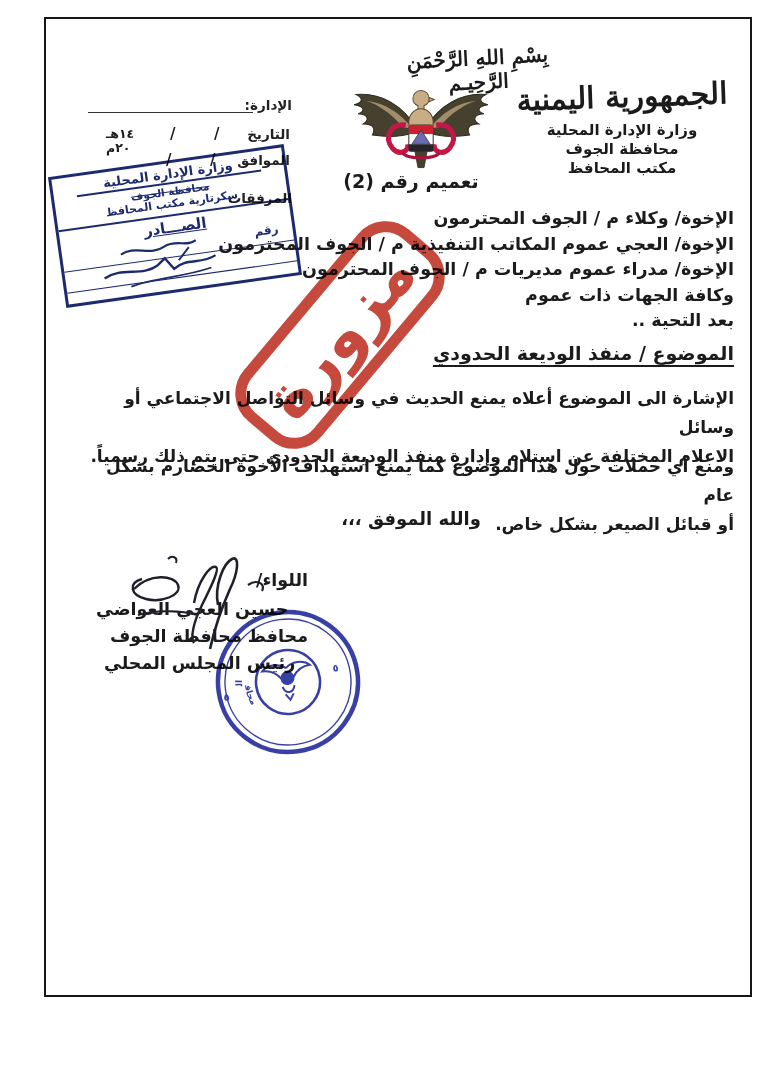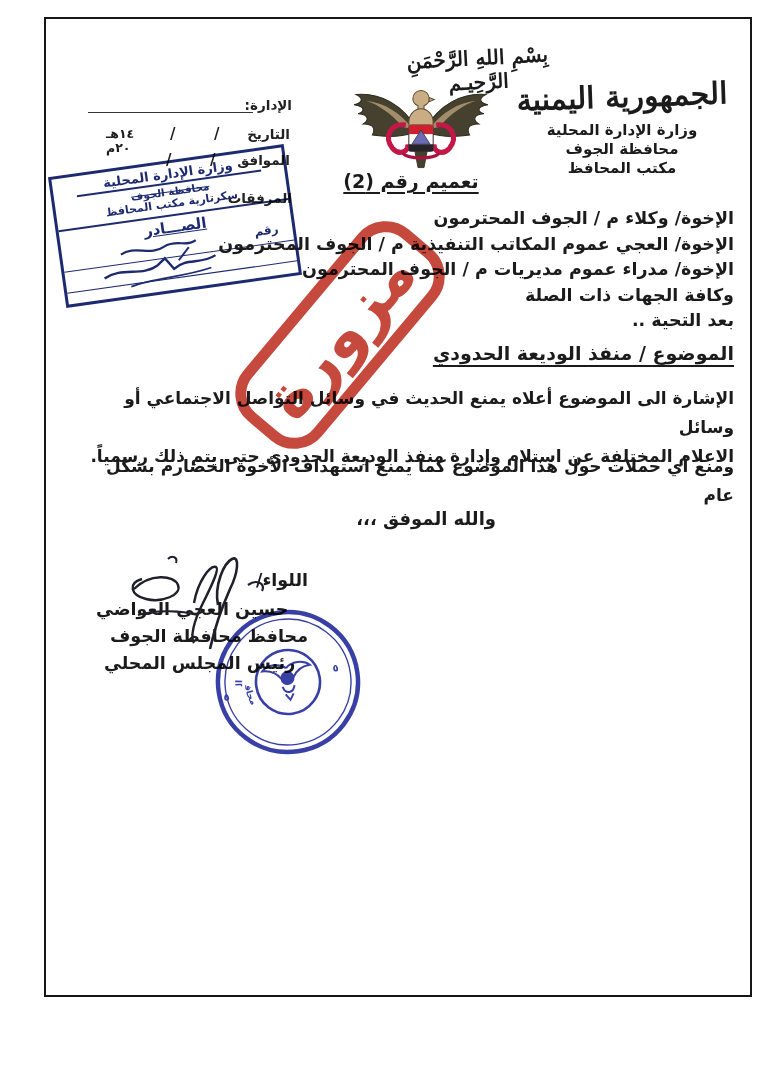--- a/index.html
+++ b/index.html
@@ -15,21 +15,21 @@
   }
   
   .bismillah{left:378px;top:46px;width:200px;text-align:center;
     font-weight:bold;font-size:20px;transform:rotate(-3deg);
     font-family:"DejaVu Serif",serif;}
   .hdr-right{top:80px;right:28px;width:256px;text-align:center;line-height:1.15;}
   .hdr-republic{font-size:30px;font-weight:bold;font-family:"DejaVu Serif",serif;
     transform:rotate(-2deg);letter-spacing:-1px;margin-bottom:6px;}
   .hdr-line{font-size:15px;font-weight:bold;line-height:19px;}
   .taameem{left:336px;top:170px;width:150px;text-align:center;
-    font-size:19px;font-weight:bold;text-decoration:underline;
+    font-size:19px;font-weight:bold;
     text-underline-offset:4px;text-decoration-thickness:2px;}
   
   .ref-label{font-size:13.5px;font-weight:bold;color:#222;}
   .ref-line{border-top:1.5px solid #333;height:0;}
   .slash{font-size:15px;font-weight:bold;}
   .ref-val{font-size:12.5px;font-weight:bold;}
   
   .stamp-box{
     left:56px;top:160px;width:238px;height:132px;
     border:3px solid #1d2a70;transform:rotate(-8deg);
@@ -44,21 +44,21 @@
   .sb-sadir{font-size:15px;font-weight:bold;text-decoration:underline;margin-top:2px;}
   .sb-row{font-size:12px;font-weight:bold;text-align:right;padding:0 14px;
     border-bottom:1.5px solid #1d2a70;height:20px;}
   
   .recipients{top:206px;right:44px;width:660px;text-align:right;
     font-size:17.5px;font-weight:bold;line-height:25.5px;}
   .subject{top:342px;right:44px;font-size:19px;font-weight:bold;
     text-decoration:underline;text-underline-offset:5px;text-decoration-thickness:2px;}
   .para{right:44px;left:84px;text-align:right;font-size:17px;
     font-weight:bold;line-height:29px;}
-  .closing{top:508px;left:326px;width:170px;
+  .closing{top:508px;left:326px;width:170px;text-align:center;
     font-size:18px;font-weight:bold;}
   
   .sig-line{font-size:17.5px;font-weight:bold;}
   
   .forged{
     left:215px;top:284px;width:250px;height:102px;box-sizing:border-box;
     border:11px solid #c0392b;border-radius:36px;
     transform:rotate(-50deg);
     display:flex;align-items:center;justify-content:center;
     color:#c0392b;font-size:64px;font-weight:bold;letter-spacing:3px;
@@ -140,32 +140,33 @@
       <path d="M40,108 C60,98 78,112 96,102 L104,96 L112,108 C126,98 140,108 156,100" fill="none" stroke="#1d2a70" stroke-width="2.4"></path>
       <path d="M118,100 L130,88" fill="none" stroke="#1d2a70" stroke-width="2"></path>
       <path d="M66,120 C90,114 120,118 150,112" fill="none" stroke="#1d2a70" stroke-width="1.8"></path>
     </svg>
   </div>
 
   <div class="abs recipients">
     <div>الإخوة/ وكلاء م / الجوف المحترمون</div>
     <div>الإخوة/ العجي عموم المكاتب التنفيذية م / الجوف المحترمون</div>
     <div>الإخوة/ مدراء عموم مديريات م / الجوف المحترمون</div>
-    <div>وكافة الجهات ذات الصلة</div>
+    <div>وكافة الجهات ذات عموم</div>
     <div>بعد التحية ..</div>
   </div>
 
   <div class="abs subject">الموضوع / منفذ الوديعة الحدودي</div>
 
   <div class="abs para" style="top:384px;">
     <div>الإشارة الى الموضوع أعلاه يمنع الحديث في وسائل التواصل الاجتماعي أو وسائل</div>
     <div>الاعلام المختلفة عن استلام وإدارة منفذ الوديعة الحدودي حتى يتم ذلك رسمياً.</div>
   </div>
   <div class="abs para" style="top:452px;">
     <div>ومنع أي حملات حول هذا الموضوع كما يمنع استهداف الأخوة الحضارم بشكل عام</div>
+    <div>أو قبائل الصيعر بشكل خاص.</div>
   </div>
 
   <div class="abs closing">والله الموفق ،،،</div>
 
   <div class="abs sig-line" style="left:256px;top:570px;">اللواء/</div>
   <div class="abs sig-line" style="left:96px;top:599px;">حسين العجي العواضي</div>
   <div class="abs sig-line" style="left:110px;top:626px;">محافظ محافظة الجوف</div>
   <div class="abs sig-line" style="left:104px;top:653px;">رئيس المجلس المحلي</div>
 
   <svg class="abs sig-svg" viewBox="0 0 195 118">

